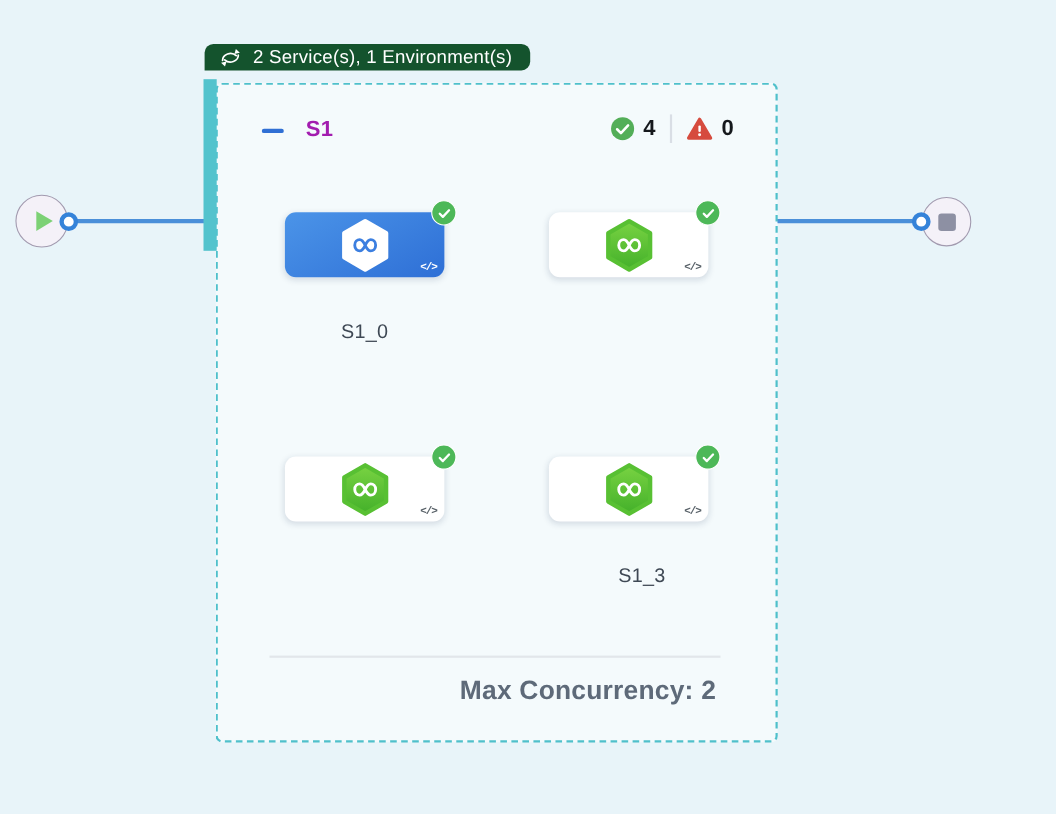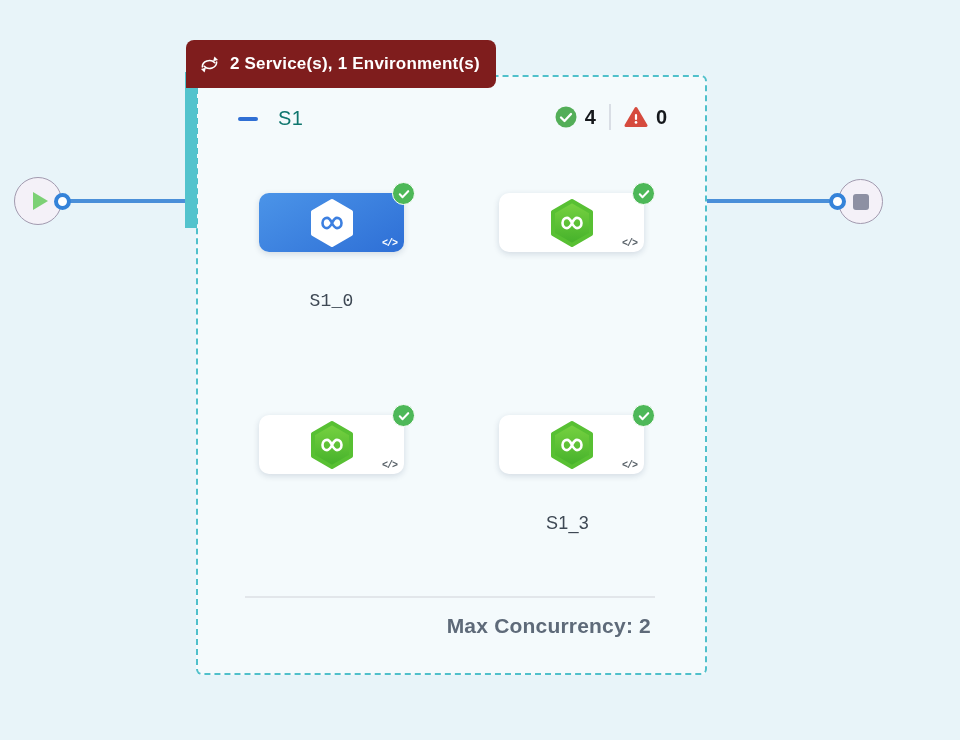--- a/index.html
+++ b/index.html
@@ -8,24 +8,24 @@
     background:#e8f4f9;font-family:"Liberation Sans",sans-serif;
     -webkit-font-smoothing:antialiased;
   }
   
   .stage-container{
     position:absolute;left:196px;top:75px;width:511px;height:600px;
     box-sizing:border-box;border:2px dashed #4fc0cb;border-radius:6px;
     background:#f4fafc;z-index:1;
   }
   .group-badge{
-    position:absolute;left:186px;top:40px;height:48px;z-index:3;
-    background:#7f1d1d;border-radius:8px 8px 8px 0;
+    position:absolute;left:186px;top:40px;height:24px;z-index:3;
+    background:#14532d;border-radius:8px 8px 8px 0;
     display:flex;align-items:center;gap:9px;padding:0 16px 0 12px;
-    color:#ffffff;font-size:17px;font-weight:700;letter-spacing:.2px;
+    color:#ffffff;font-size:17px;font-weight:400;letter-spacing:.2px;
     cursor:pointer;
   }
   .badge-strip{
     position:absolute;left:185px;top:72px;width:12px;height:156px;
     background:#53c3cd;z-index:2;
   }
   
   .edge{position:absolute;top:199px;height:4px;background:#4a8fd9;border-radius:2px;z-index:0;}
   .edge-left{left:62px;width:126px;}
   .edge-right{left:705px;width:126px;}
@@ -46,21 +46,21 @@
     width:0;height:0;margin-left:5px;
     border-left:15px solid #7cd175;
     border-top:9.5px solid transparent;border-bottom:9.5px solid transparent;
   }
   .stop-sq{width:16px;height:16px;background:#8d90a3;border-radius:3px;}
   
   .stage-header-left{
     position:absolute;left:40px;top:30px;display:flex;align-items:center;gap:20px;
   }
   .collapse-dash{width:20px;height:4px;background:#2f6fd4;border-radius:2px;cursor:pointer;}
-  .stage-name{font-size:20px;font-weight:400;color:#0f766e;letter-spacing:.3px;}
+  .stage-name{font-size:20px;font-weight:700;color:#a21caf;letter-spacing:.3px;}
   .stage-counts{
     position:absolute;right:38px;top:27px;display:flex;align-items:center;gap:8px;height:26px;
   }
   .count-num{font-size:20px;font-weight:600;color:#15181c;}
   .count-sep{width:2px;height:26px;background:#d9dee5;margin:0 5px;}
   
   .card{
     position:absolute;width:145px;height:59px;border-radius:10px;background:#ffffff;
     box-shadow:0 2px 6px rgba(20,40,80,.15);cursor:pointer;
   }
@@ -78,29 +78,29 @@
   .code-icon{
     position:absolute;right:7px;bottom:3px;
     font-family:"Liberation Mono",monospace;font-size:10px;font-weight:700;
     color:#586168;letter-spacing:-1px;
   }
   .card.selected .code-icon{color:#ffffff;}
   .card-label{
     position:absolute;width:145px;text-align:center;
     font-size:18px;color:#3e4854;letter-spacing:.2px;
   }
-  .label-1{left:61px;top:214px;font-family:Liberation Mono, monospace;}
+  .label-1{left:61px;top:214px;}
   .label-2{left:301px;top:214px;}
   .label-3{left:61px;top:436px;}
-  .label-4{left:297px;top:436px;}
+  .label-4{left:313px;top:436px;}
   
   .footer-divider{position:absolute;left:47px;top:519px;width:410px;height:1.5px;background:#e2e6ea;}
   .max-conc{
     position:absolute;right:54px;top:537px;
-    font-size:21px;font-weight:700;color:#5e6a79;letter-spacing:.2px;
+    font-size:24px;font-weight:700;color:#5e6a79;letter-spacing:.2px;
   }
 </style>
 </head>
 <body>
 
 <svg width="0" height="0" style="position:absolute" aria-hidden="true">
   <defs>
     <linearGradient id="hexGreen" x1="0" y1="0" x2="0" y2="1">
       <stop offset="0" stop-color="#79d342"></stop>
       <stop offset="1" stop-color="#43b02a"></stop>

